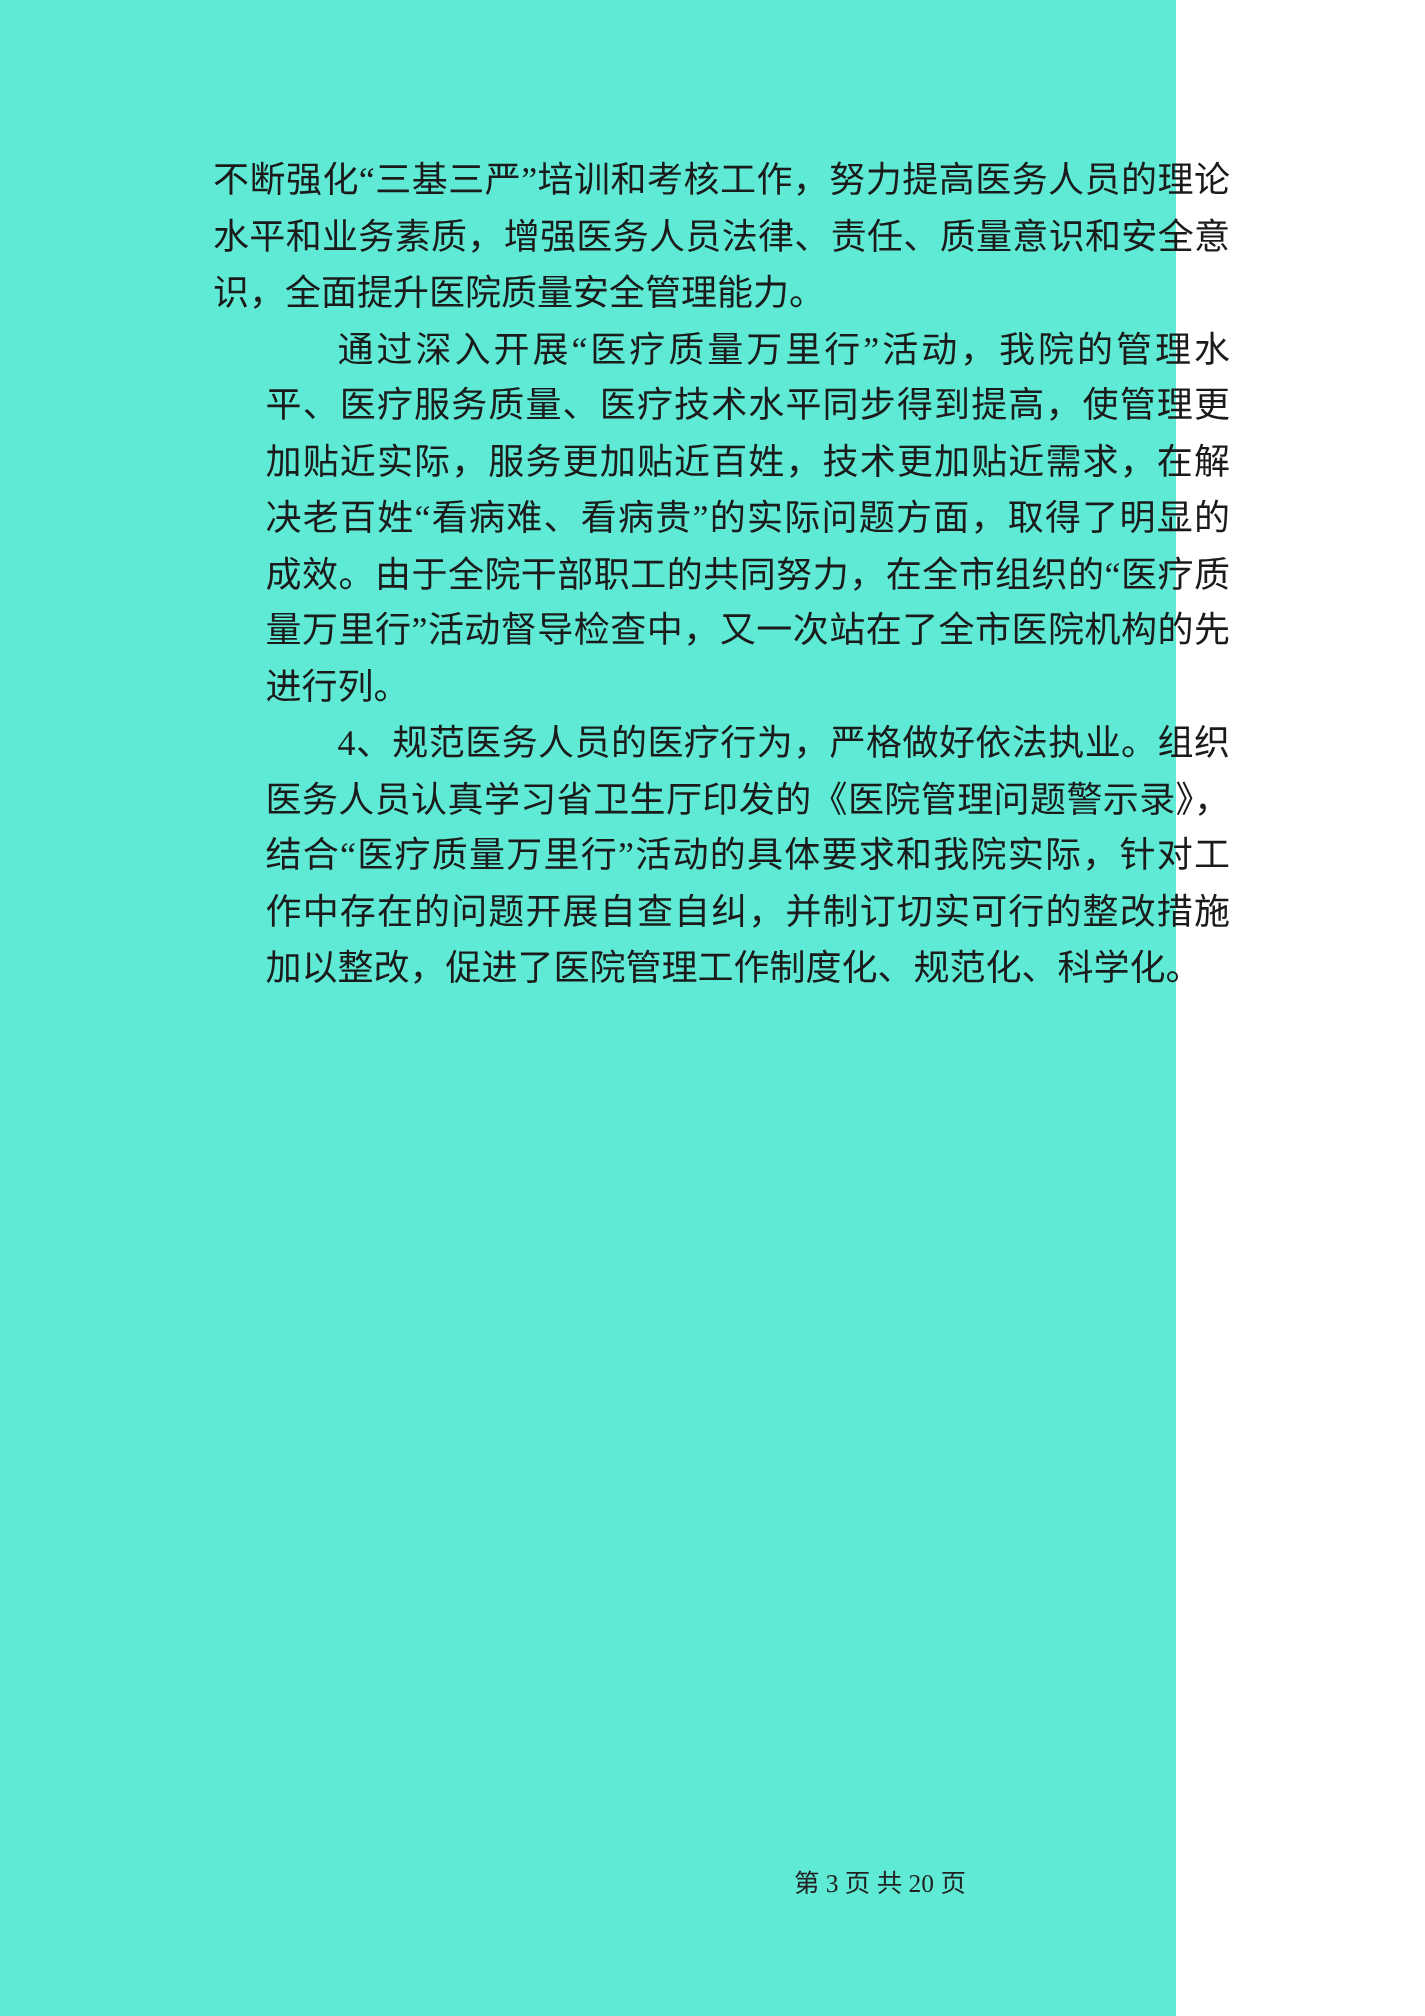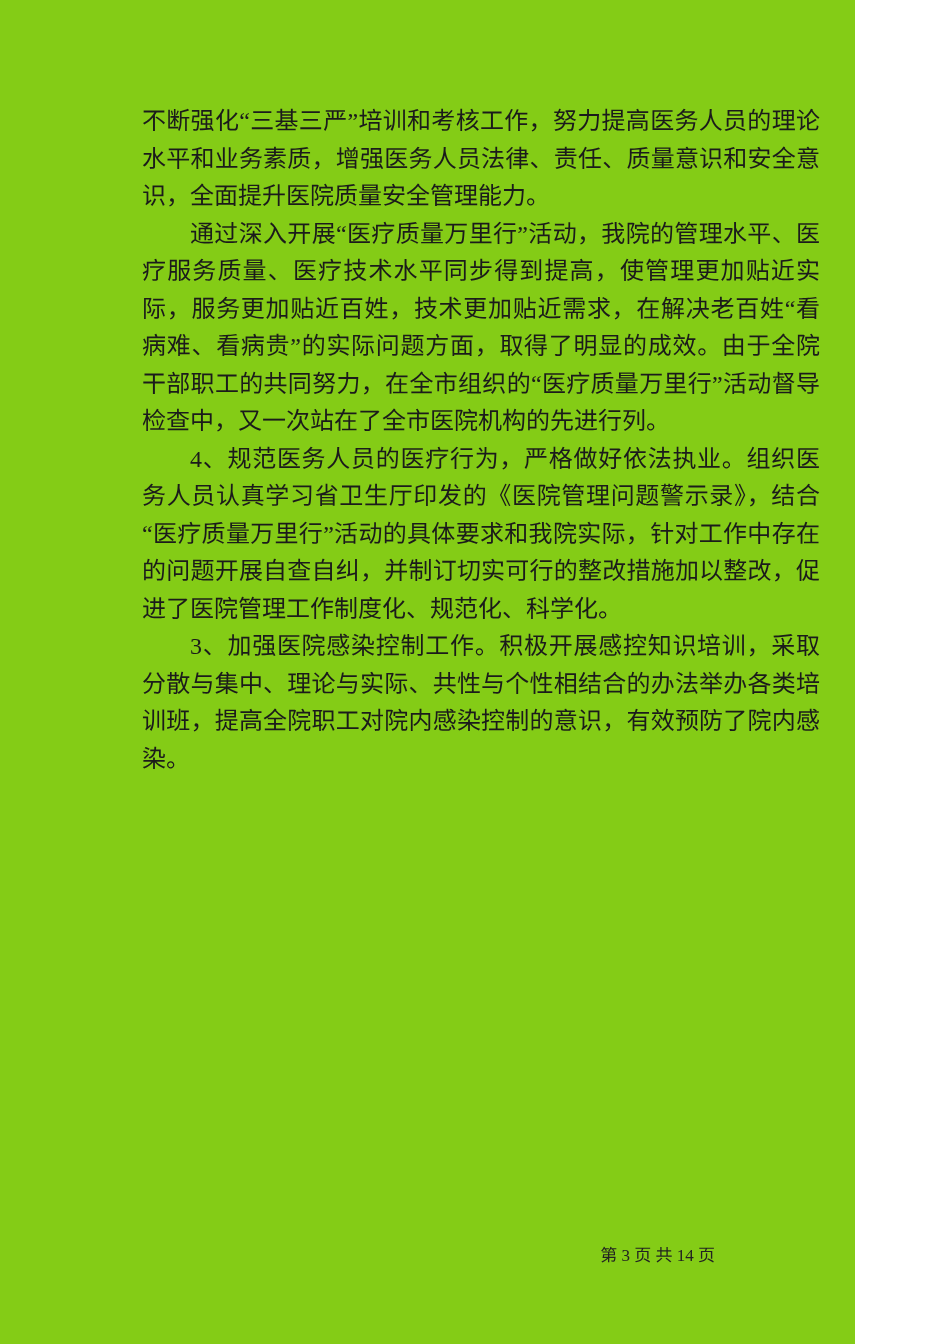--- a/index.html
+++ b/index.html
@@ -11,59 +11,59 @@
     width: 950px;
     height: 1344px;
     position: relative;
     font-family: "Liberation Serif", "DejaVu Serif", serif;
     overflow: hidden;
   }
   .page {
     position: absolute;
     left: 0;
     top: 0;
-    width: 855px;
+    width: 784px;
     height: 1344px;
-    background: #84cc16;
+    background: #5eead4;
   }
   .content {
     position: absolute;
     left: 142px;
     top: 103px;
     width: 678px;
     font-size: 24px;
     line-height: 37.5px;
     color: #1b1b1b;
     text-align: justify;
     text-justify: inter-ideograph;
     letter-spacing: 0px;
   }
   .content p {
     margin: 0;
     padding: 0;
   }
   .content p.indent {
     text-indent: 2em;
+    margin-left: 35px;
   }
   .footer {
     position: absolute;
     top: 1246px;
     right: 140px;
     font-size: 17px;
     line-height: 20px;
     color: #222222;
     font-family: "Liberation Serif", "DejaVu Serif", serif;
   }
 </style>
 </head>
 <body>
 
 <div class="page">
   <div class="content" id="paragraph-container">
       <p>不断强化“三基三严”培训和考核工作，努力提高医务人员的理论水平和业务素质，增强医务人员法律、责任、质量意识和安全意识，全面提升医院质量安全管理能力。</p>
       <p class="indent">通过深入开展“医疗质量万里行”活动，我院的管理水平、医疗服务质量、医疗技术水平同步得到提高，使管理更加贴近实际，服务更加贴近百姓，技术更加贴近需求，在解决老百姓“看病难、看病贵”的实际问题方面，取得了明显的成效。由于全院干部职工的共同努力，在全市组织的“医疗质量万里行”活动督导检查中，又一次站在了全市医院机构的先进行列。</p>
       <p class="indent">4、规范医务人员的医疗行为，严格做好依法执业。组织医务人员认真学习省卫生厅印发的《医院管理问题警示录》，结合“医疗质量万里行”活动的具体要求和我院实际，针对工作中存在的问题开展自查自纠，并制订切实可行的整改措施加以整改，促进了医院管理工作制度化、规范化、科学化。</p>
-      <p class="indent">3、加强医院感染控制工作。积极开展感控知识培训，采取分散与集中、理论与实际、共性与个性相结合的办法举办各类培训班，提高全院职工对院内感染控制的意识，有效预防了院内感染。</p>
     </div>
   <div class="footer">
-    <span>第 3 页 共 14 页</span>
+    <span>第 3 页 共 20 页</span>
   </div>
 </div>
 
 </body></html>

